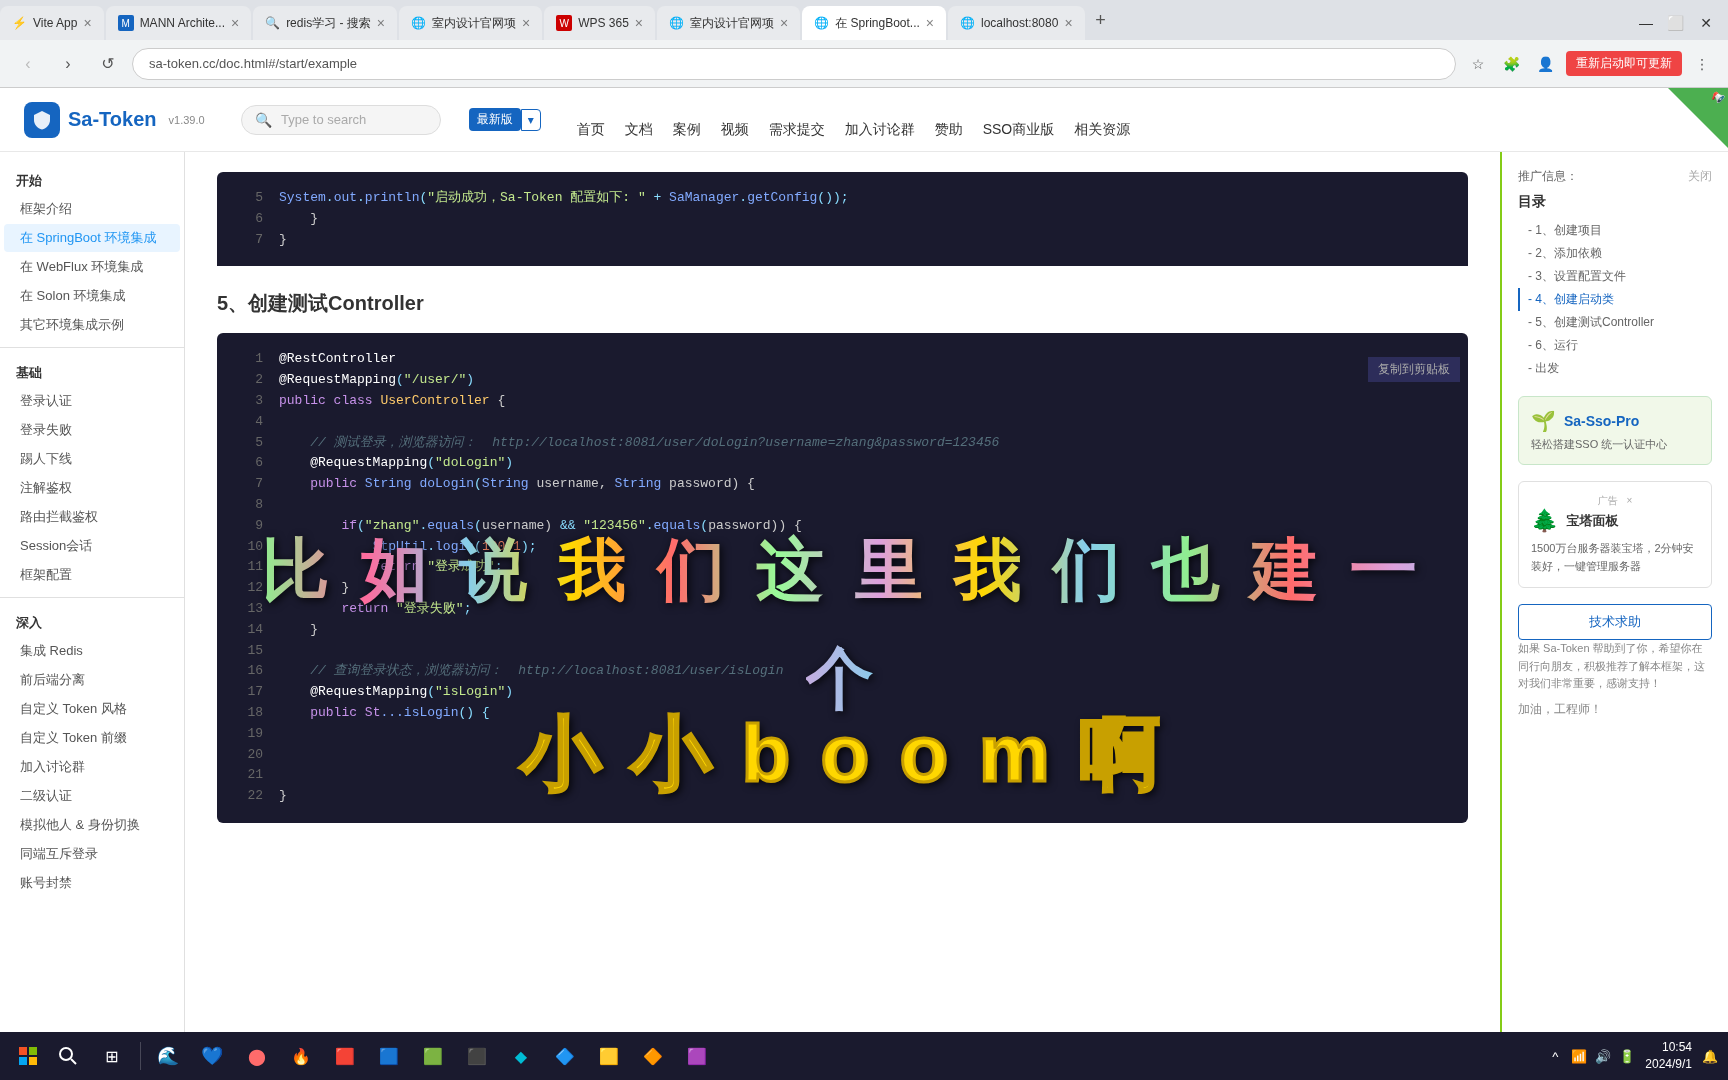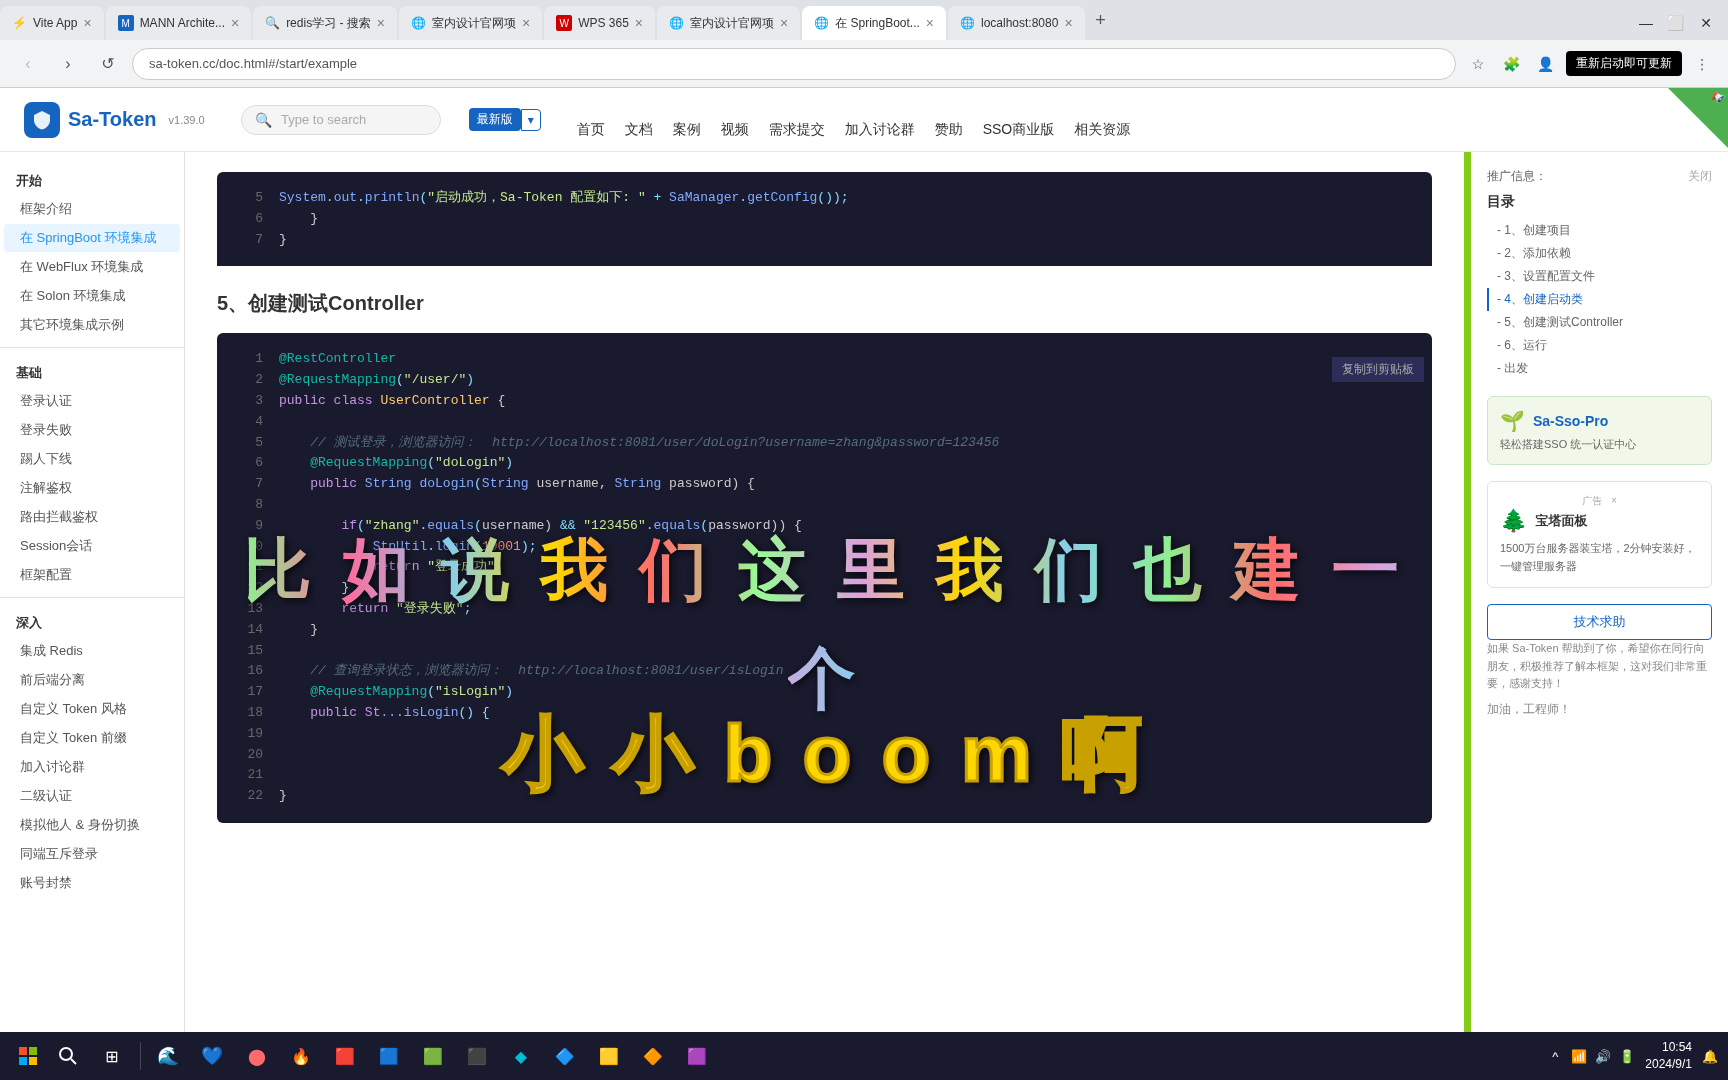--- a/index.html
+++ b/index.html
@@ -15,49 +15,49 @@
     .tab-new { display: flex; align-items: center; justify-content: center; width: 28px; height: 28px; border-radius: 50%; color: #555; font-size: 18px; cursor: pointer; }
     .tab-controls { margin-left: auto; display: flex; align-items: center; gap: 2px; padding: 0 8px; }
     .win-btn { width: 28px; height: 28px; display: flex; align-items: center; justify-content: center; border-radius: 4px; cursor: pointer; font-size: 14px; color: #333; }
 
     .address-bar { display: flex; align-items: center; height: 48px; background: #f1f3f4; padding: 0 12px; gap: 8px; border-bottom: 1px solid #ccc; }
     .nav-btn { width: 32px; height: 32px; display: flex; align-items: center; justify-content: center; border-radius: 50%; cursor: pointer; color: #555; font-size: 16px; }
     .nav-btn.disabled { color: #bbb; cursor: default; }
     .address-input { flex: 1; height: 32px; background: #fff; border: 1px solid #ccc; border-radius: 20px; padding: 0 16px; font-size: 13px; color: #333; display: flex; align-items: center; }
     .address-icons { display: flex; align-items: center; gap: 6px; }
     .addr-icon { width: 28px; height: 28px; display: flex; align-items: center; justify-content: center; border-radius: 50%; cursor: pointer; color: #555; font-size: 14px; }
-    .restart-btn { background: #000000; color: #fff; border-radius: 4px; padding: 4px 10px; font-size: 12px; cursor: pointer; white-space: nowrap; }
+    .restart-btn { background: #ef4444; color: #fff; border-radius: 4px; padding: 4px 10px; font-size: 12px; cursor: pointer; white-space: nowrap; }
 
     
     .sidebar { width: 185px; background: #fff; border-right: 1px solid #e0e0e0; overflow-y: auto; padding: 12px 0; flex-shrink: 0; }
     .sidebar-section-title { font-size: 13px; font-weight: bold; color: #333; padding: 8px 16px 4px; }
     .sidebar-item { padding: 5px 16px; font-size: 13px; color: #555; cursor: pointer; border-radius: 4px; margin: 1px 4px; }
     .sidebar-item.active { color: #2196F3; background: #e8f4ff; }
     .sidebar-divider { height: 1px; background: #e0e0e0; margin: 8px 0; }
 
     
-    .right-sidebar { width: 264px; background: #fff; border-left: 7px solid #84cc16; padding: 16px; overflow-y: auto; flex-shrink: 0; }
+    .right-sidebar { width: 228px; background: #fff; border-left: 2px solid #84cc16; padding: 16px; overflow-y: auto; flex-shrink: 0; }
 
     
     .code-block { background: #1a1a2e; border-radius: 6px; padding: 16px; font-family: 'Consolas', 'Courier New', monospace; font-size: 13px; line-height: 1.6; color: #ccc; position: relative; margin: 16px 0; }
     .code-line { display: flex; }
     .line-num { color: #666; width: 30px; text-align: right; margin-right: 16px; user-select: none; flex-shrink: 0; }
     .code-content { white-space: pre; }
     .copy-btn { position: absolute; top: 24px; right: 8px; background: #2d2d5a; color: #aaa; border: none; border-radius: 0; padding: 4px 10px; font-size: 12px; cursor: pointer; }
 
     
     .section-heading { font-size: 20px; font-weight: bold; color: #333; margin: 24px 0 16px; }
 
     
     .kw { color: #c792ea; }
     .str { color: #c3e88d; }
     .fn { color: #82aaff; }
     .cls { color: #ffcb6b; }
     .cmt { color: #546e7a; font-style: italic; }
-    .ann { color: #14b8a6; }
+    .ann { color: #ffffff; }
     .num { color: #f78c6c; }
     .op { color: #89ddff; }
 
     
     .header-area { background: #fff; border-bottom: 1px solid #e8e8e8; height: 64px; display: flex; align-items: center; padding: 0 24px; gap: 20px; position: sticky; top: 0; z-index: 100; }
     .logo-area { display: flex; align-items: center; gap: 8px; margin-right: 16px; }
     .logo-icon { width: 36px; height: 36px; background: #1565c0; border-radius: 8px; display: flex; align-items: center; justify-content: center; color: #fff; font-weight: bold; font-size: 14px; }
     .logo-text { font-size: 20px; font-weight: bold; color: #1565c0; }
     .logo-version { font-size: 11px; color: #888; margin-left: 4px; }
     .search-box { display: flex; align-items: center; background: #f5f5f5; border: 1px solid #ddd; border-radius: 20px; padding: 6px 14px; gap: 8px; width: 200px; }

